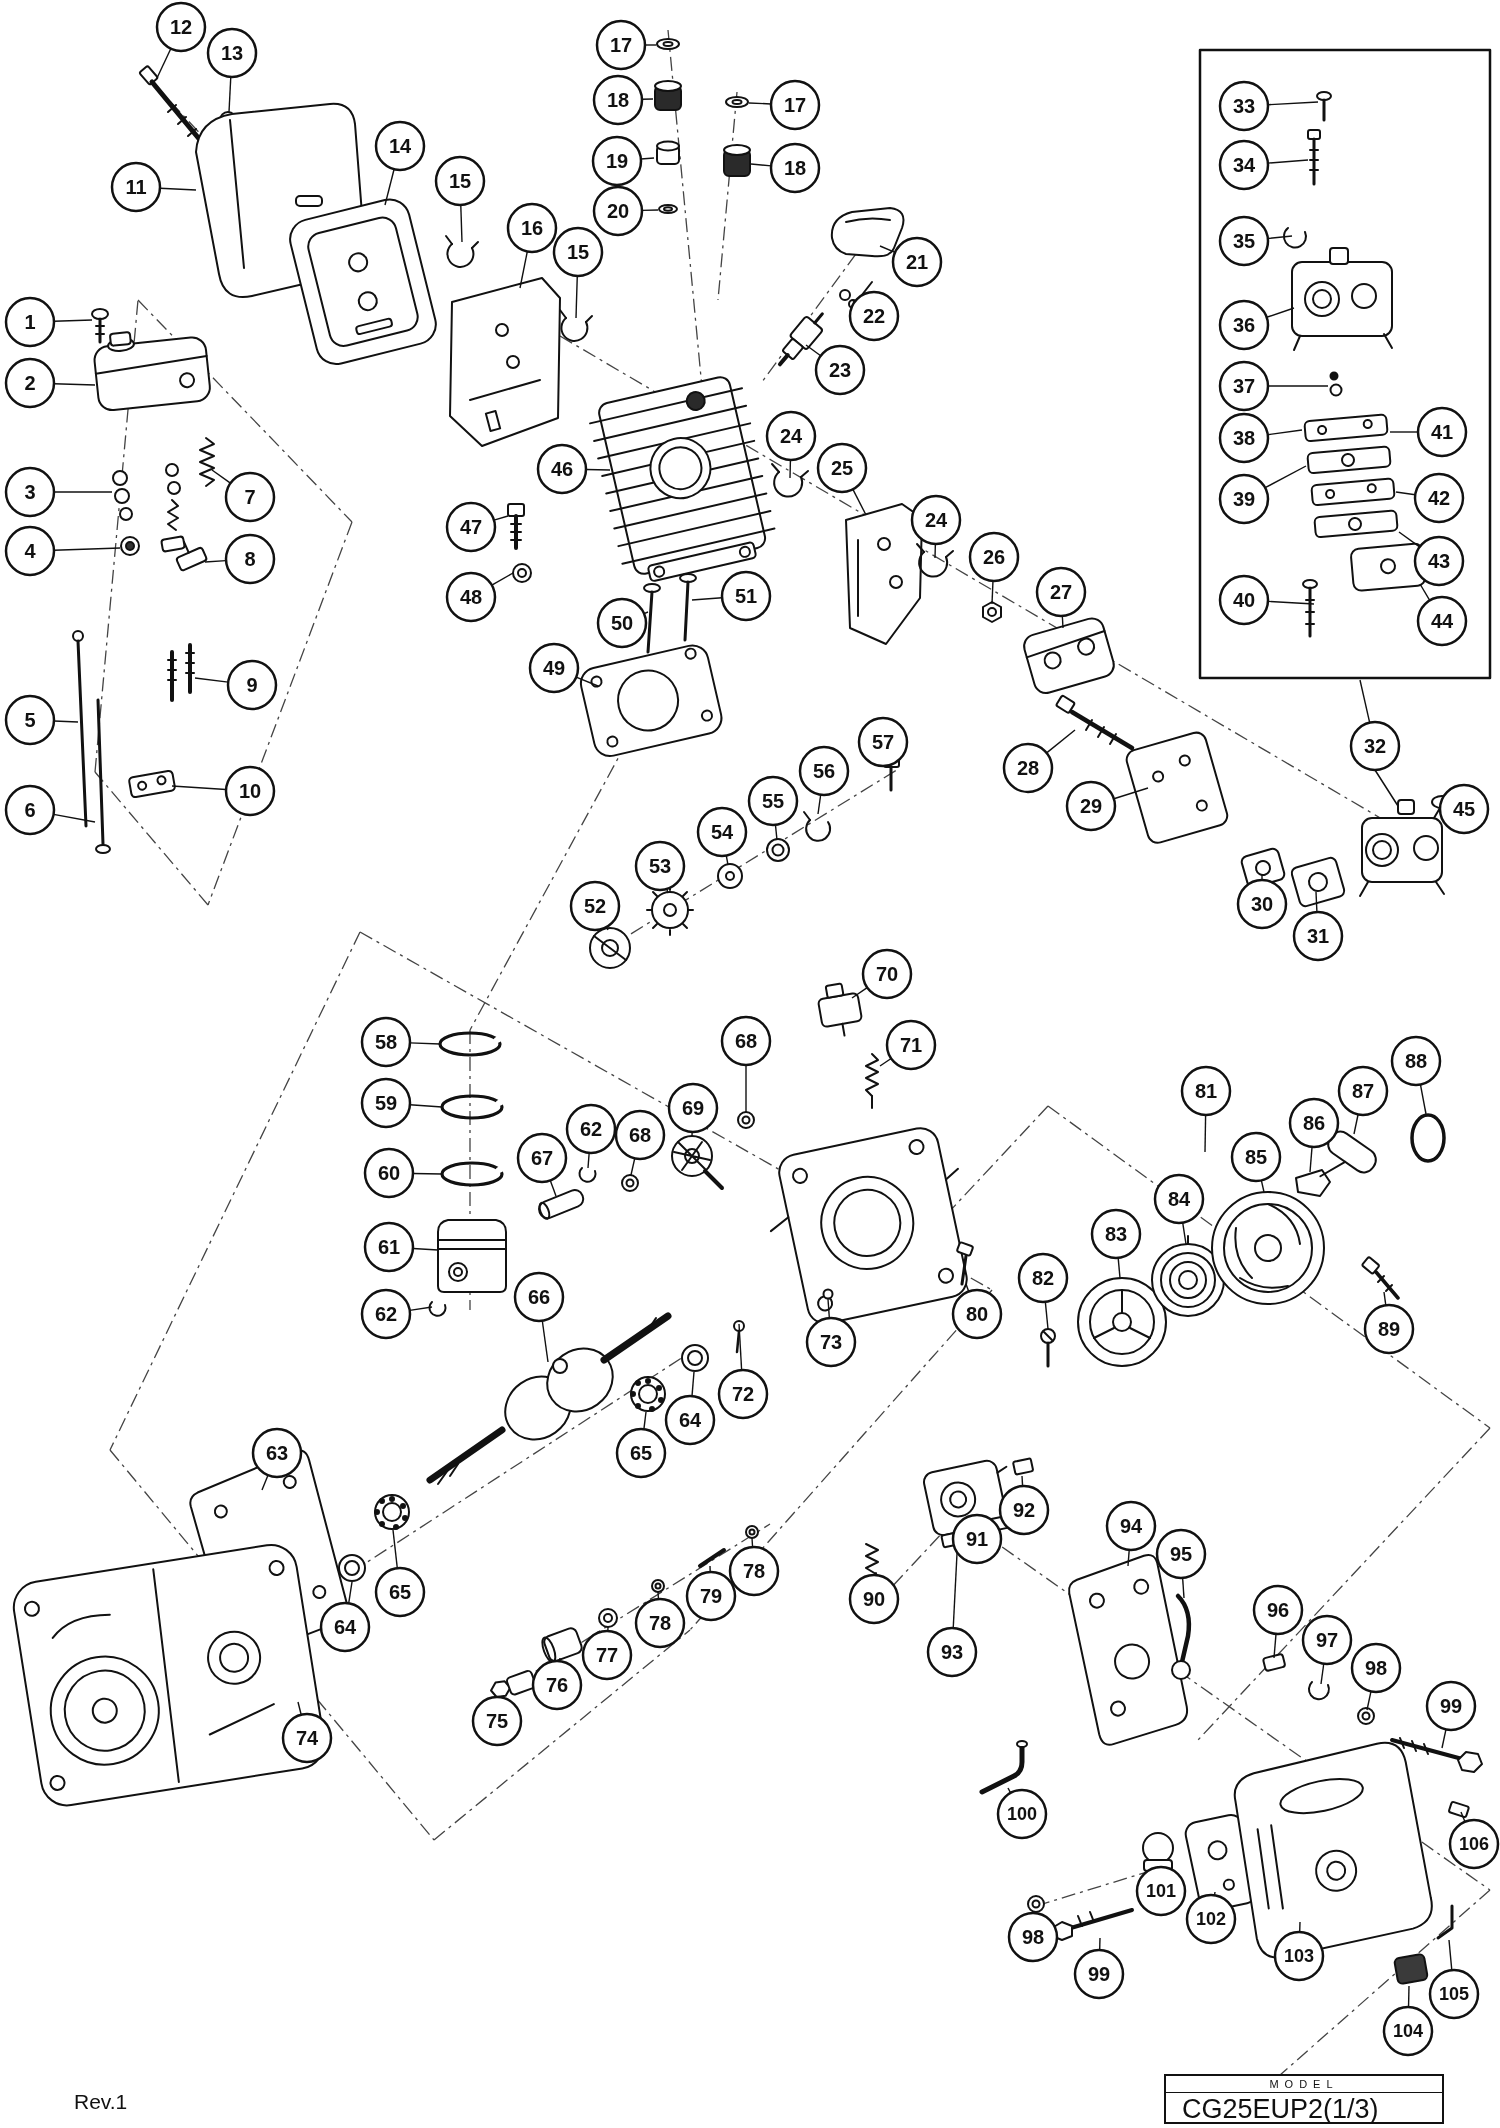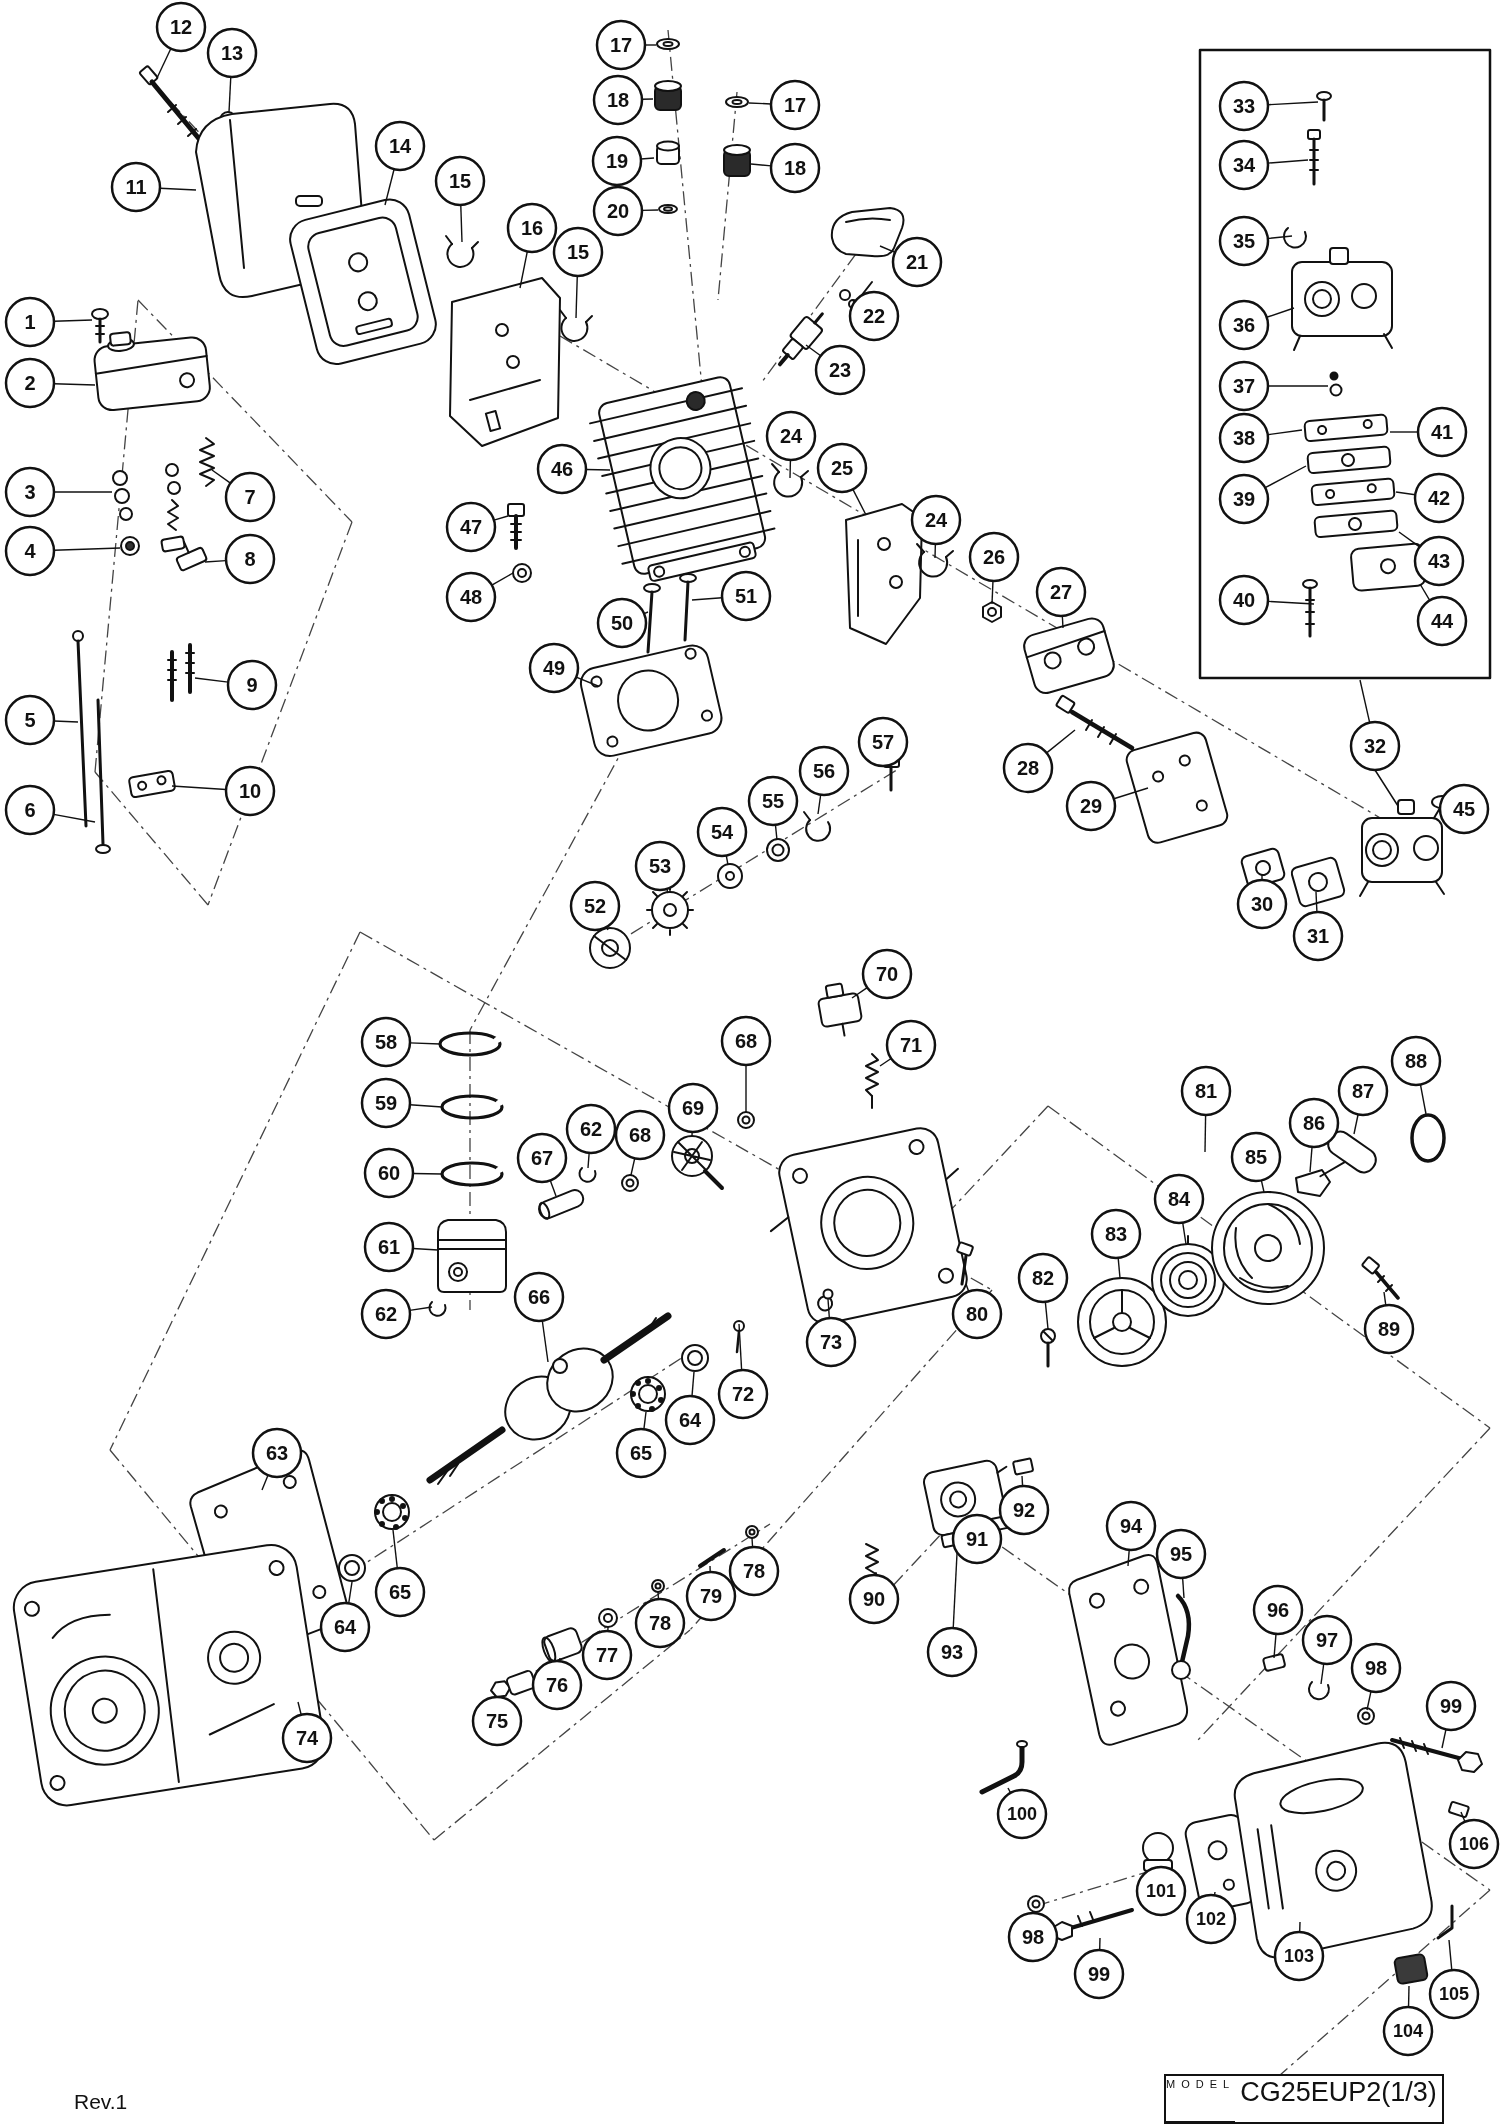--- a/index.html
+++ b/index.html
@@ -4,28 +4,28 @@
 <style>
   html,body{margin:0;padding:0;background:#e8e8e8;}
   .canvas{
     position:relative;width:1500px;height:2128px;background:#ffffff;
     font-family:"Liberation Sans",sans-serif;color:#111;overflow:hidden;
   }
   svg{position:absolute;left:0;top:0;}
   .model-box{
     position:absolute;left:1164px;top:2074px;width:280px;height:50px;
     border:2px solid #111;background:#fff;box-sizing:border-box;
-    display:flex;flex-direction:row;
+    display:flex;flex-direction:column;
   }
   .model-box .mb-head{
     flex:0 0 16px;border-bottom:1.5px solid #111;
     font-size:11px;letter-spacing:6px;text-align:center;line-height:16px;
   }
   .model-box .mb-value{
-    flex:1;font-size:27px;text-align:center;line-height:32px;font-weight:400;
+    flex:1;font-size:27px;text-align:left;line-height:32px;font-weight:400;padding-left:16px;
   }
   .rev-label{
     position:absolute;left:26px;top:2090px;font-size:21px;margin-left:48px;
   }
   text.balloon-num{font-family:"Liberation Sans",sans-serif;font-weight:bold;}
 </style>
 </head>
 <body>
 
 <div class="canvas">

